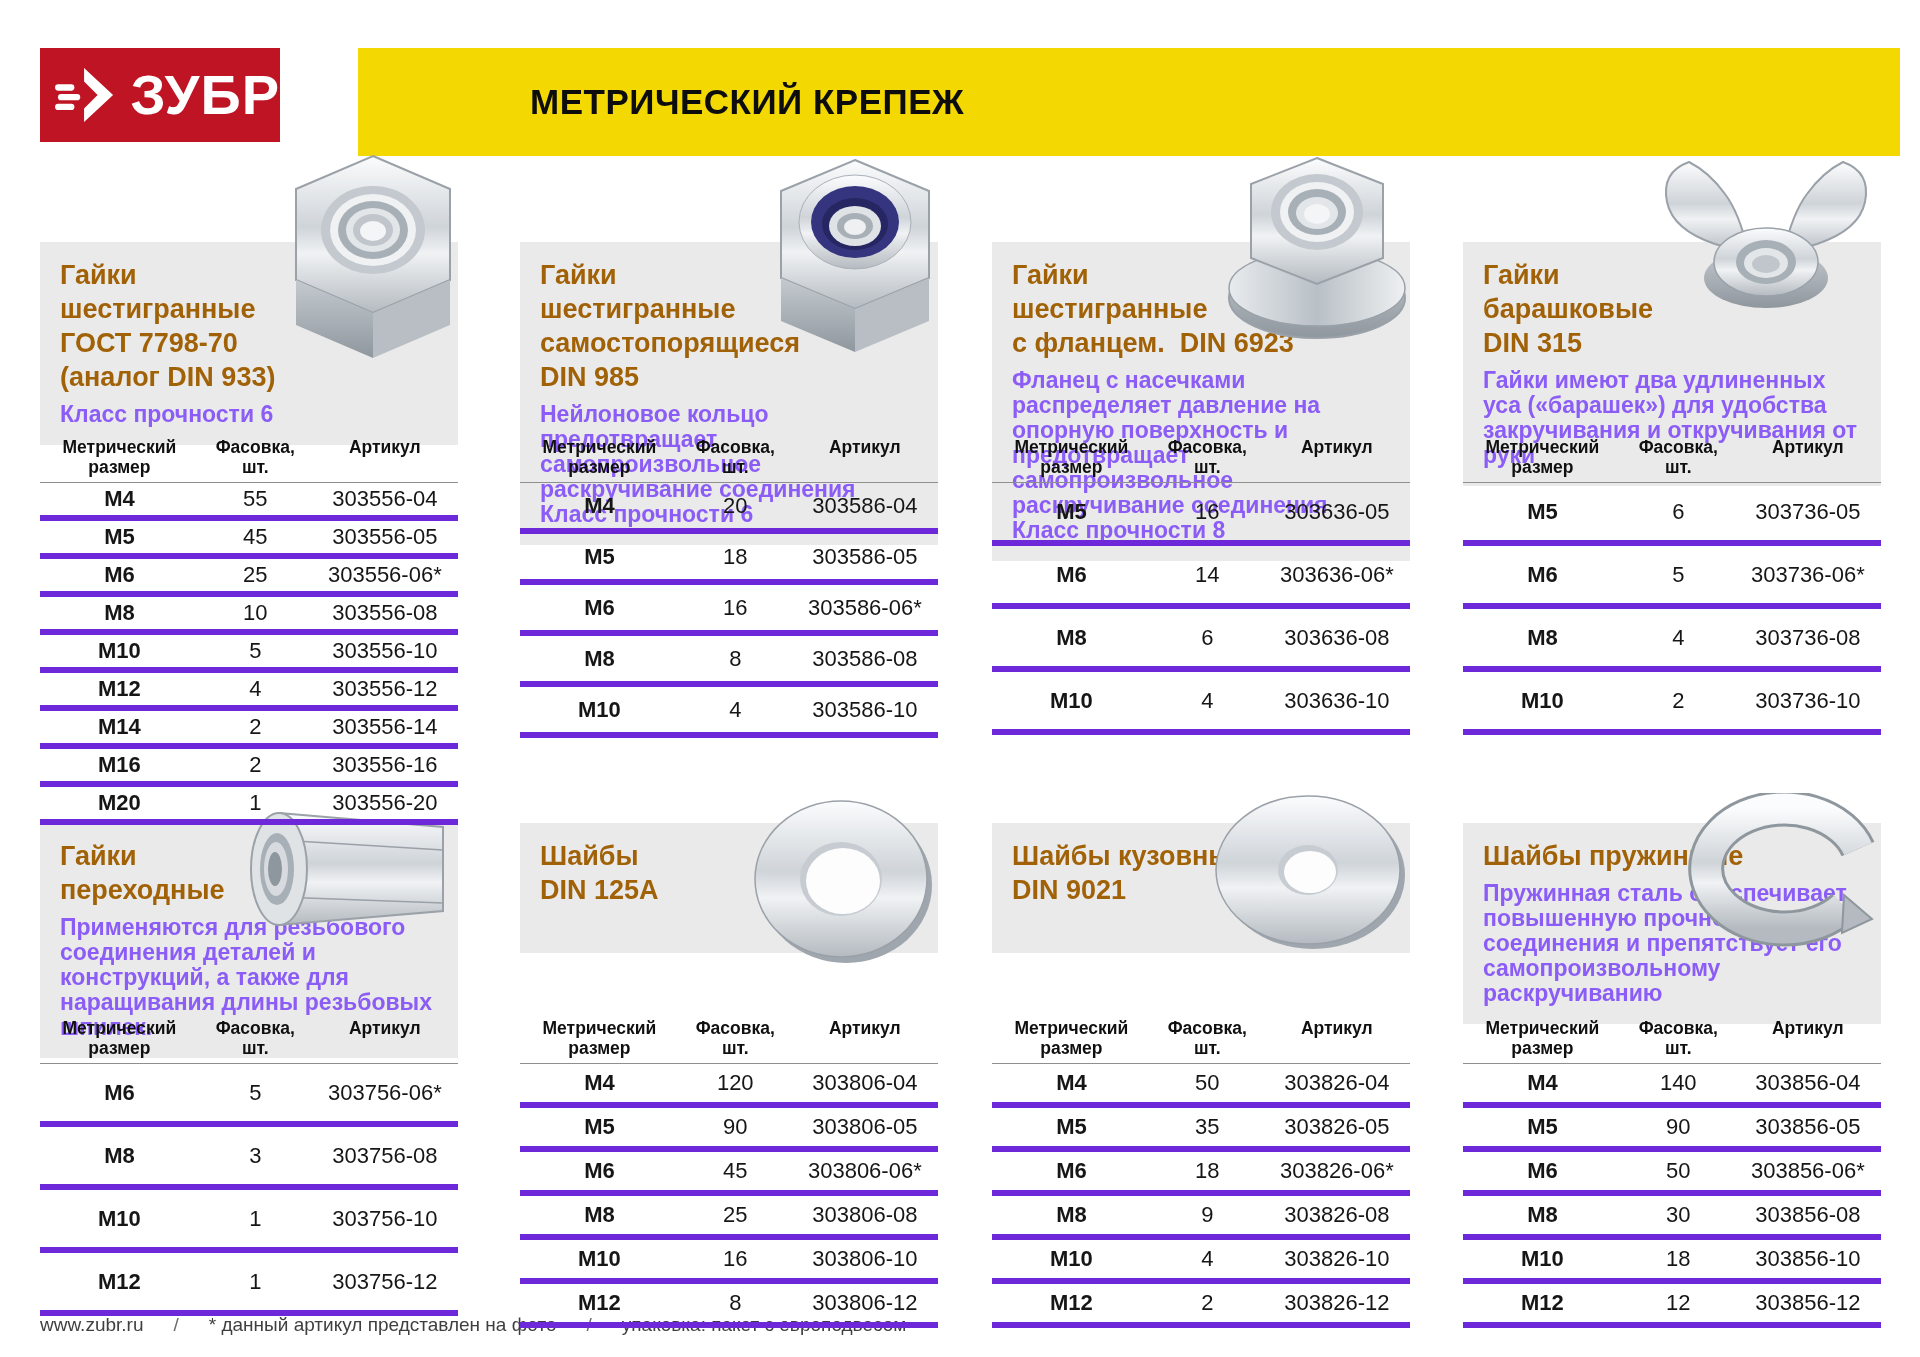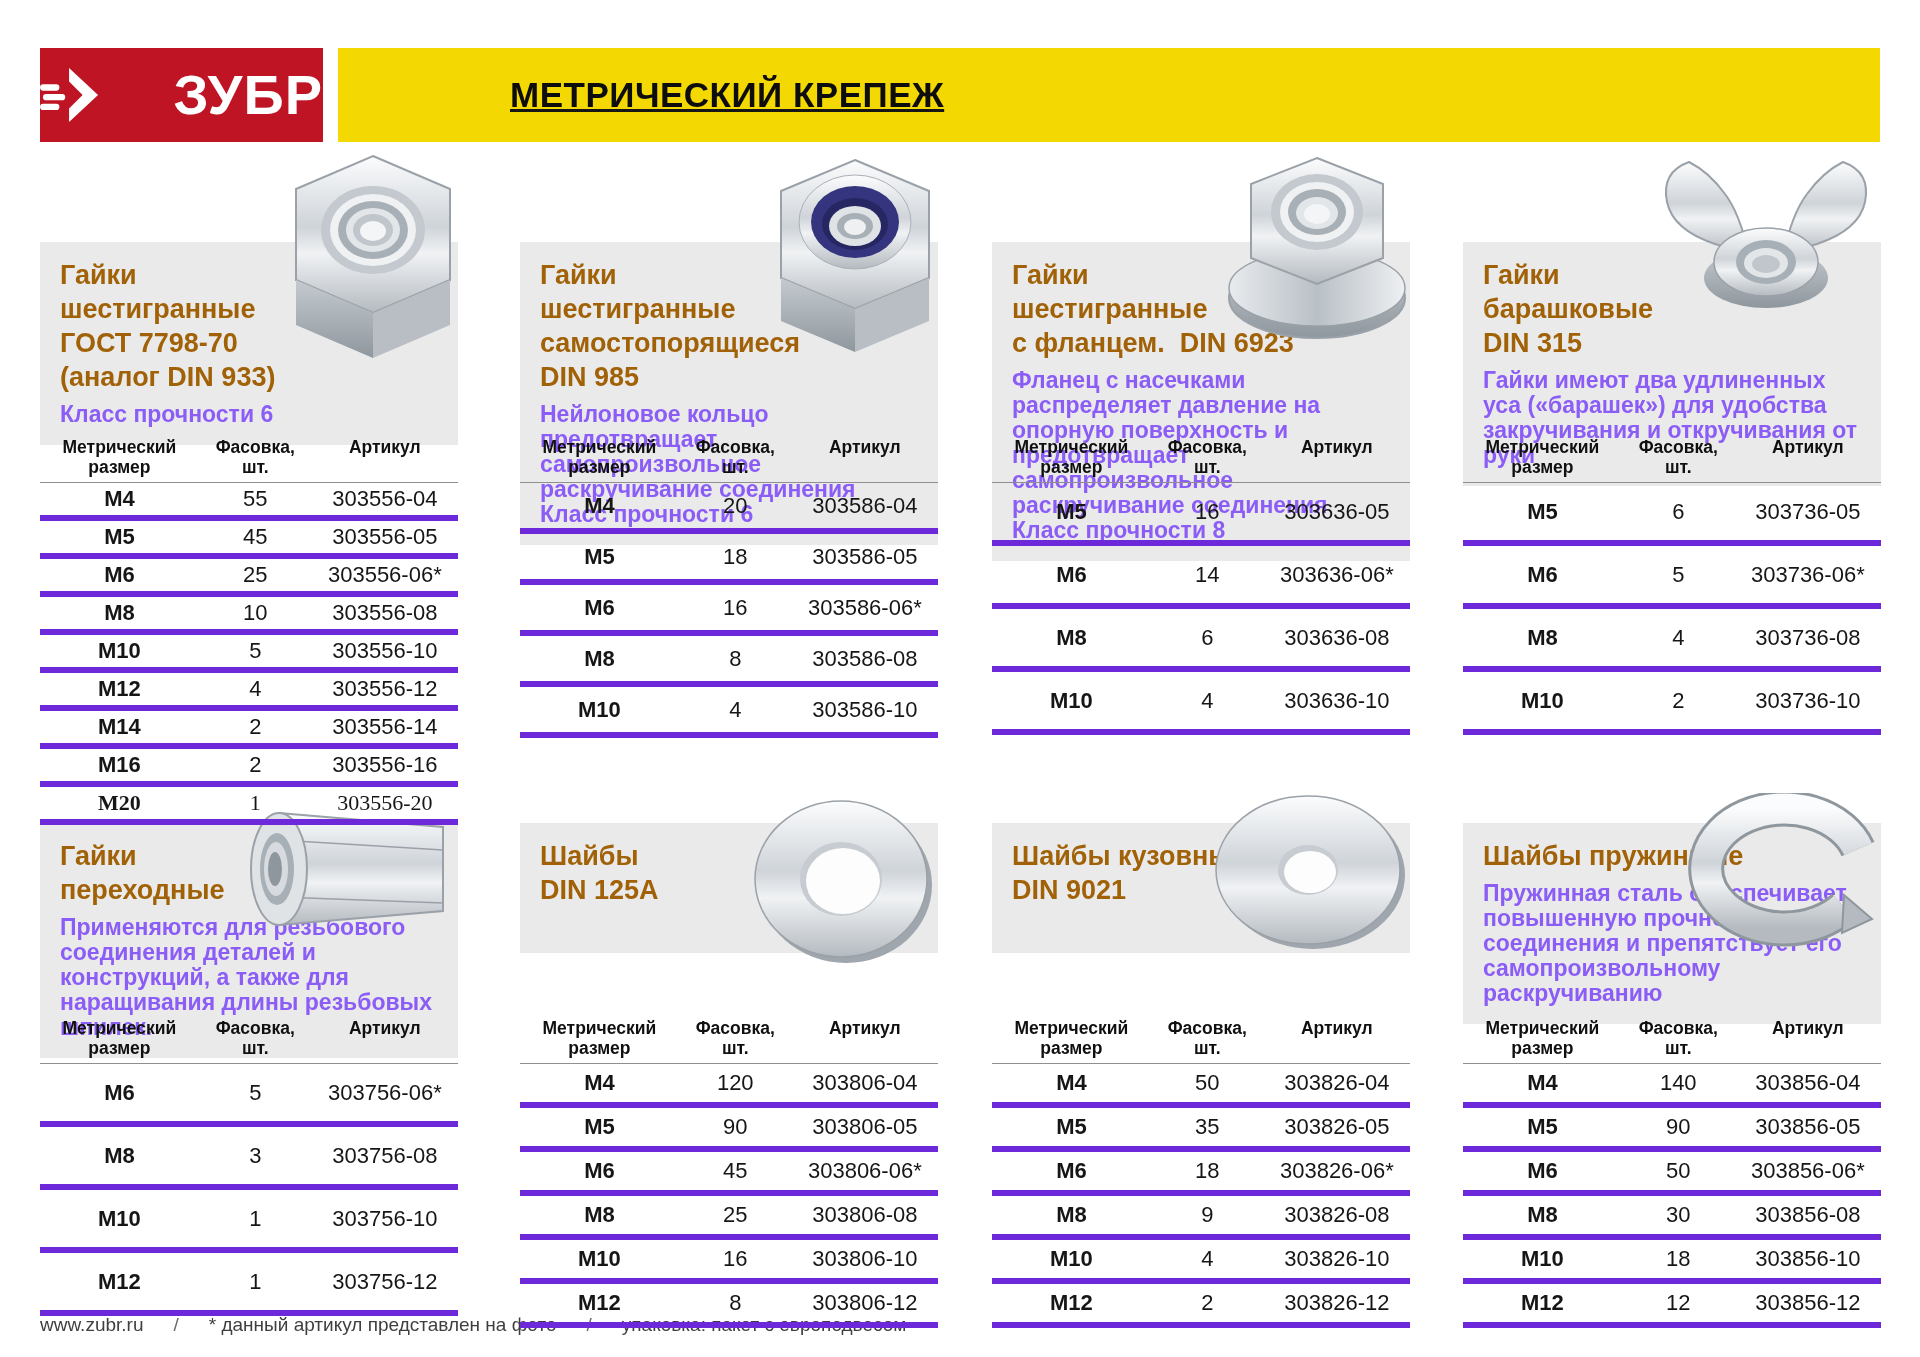--- a/index.html
+++ b/index.html
@@ -1,24 +1,24 @@
 <!DOCTYPE html>
 <html lang="ru"><head>
 <meta charset="utf-8">
 <style>
   html,body{margin:0;padding:0;background:#ffffff;}
   #page{position:relative;width:1920px;height:1357px;background:#ffffff;overflow:hidden;
         font-family:"Liberation Sans","DejaVu Sans",sans-serif;color:#161616;}
 
   
-  .brand-block{position:absolute;left:40px;top:48px;width:283px;height:94px;
-               display:flex;align-items:center;justify-content:space-between;gap:14px;}
+  .brand-block{position:absolute;left:40px;top:48px;width:240px;height:94px;
+               display:flex;align-items:center;justify-content:flex-end;gap:14px;}
   .brand-name{color:#ffffff;font-size:56px;font-weight:700;letter-spacing:1px;line-height:1;}
-  .title-block{position:absolute;left:338px;top:48px;width:1542px;height:94px;
-               display:flex;align-items:center;text-decoration:underline;}
+  .title-block{position:absolute;left:358px;top:48px;width:1542px;height:108px;
+               display:flex;align-items:center;}
   .page-title{font-size:35px;font-weight:700;color:#0d0d0d;letter-spacing:.5px;padding-left:172px;}
 
   
   .card{position:absolute;width:418px;}
   .card-head{background:#eaeaea;box-sizing:border-box;padding:16px 20px 18px;position:relative;z-index:1;}
   .row1 .card-head{min-height:183px;}
   .row2 .card-head{min-height:130px;}
   .card-title{margin:0;font-size:27px;font-weight:700;line-height:34px;color:#a16207;}
   .card-title .line{white-space:pre;}
   .card-desc{margin-top:8px;}
@@ -155,21 +155,21 @@
             <div class="trow" style="height: 32px;">
               <div class="td size">М14</div>
               <div class="td">2</div>
               <div class="td">303556-14</div>
             </div>
             <div class="trow" style="height: 32px;">
               <div class="td size">М16</div>
               <div class="td">2</div>
               <div class="td">303556-16</div>
             </div>
-            <div class="trow" style="height: 32px; font-family: Liberation Serif, serif;">
+            <div class="trow" style="height: 32px;">
               <div class="td size">М20</div>
               <div class="td">1</div>
               <div class="td">303556-20</div>
             </div>
           </div>
     </div>
   </section>
       <section class="card row1" style="left: 520px; top: 242px;">
     <div class="card-img">
           <svg width="165" height="210" viewBox="0 0 165 210">

